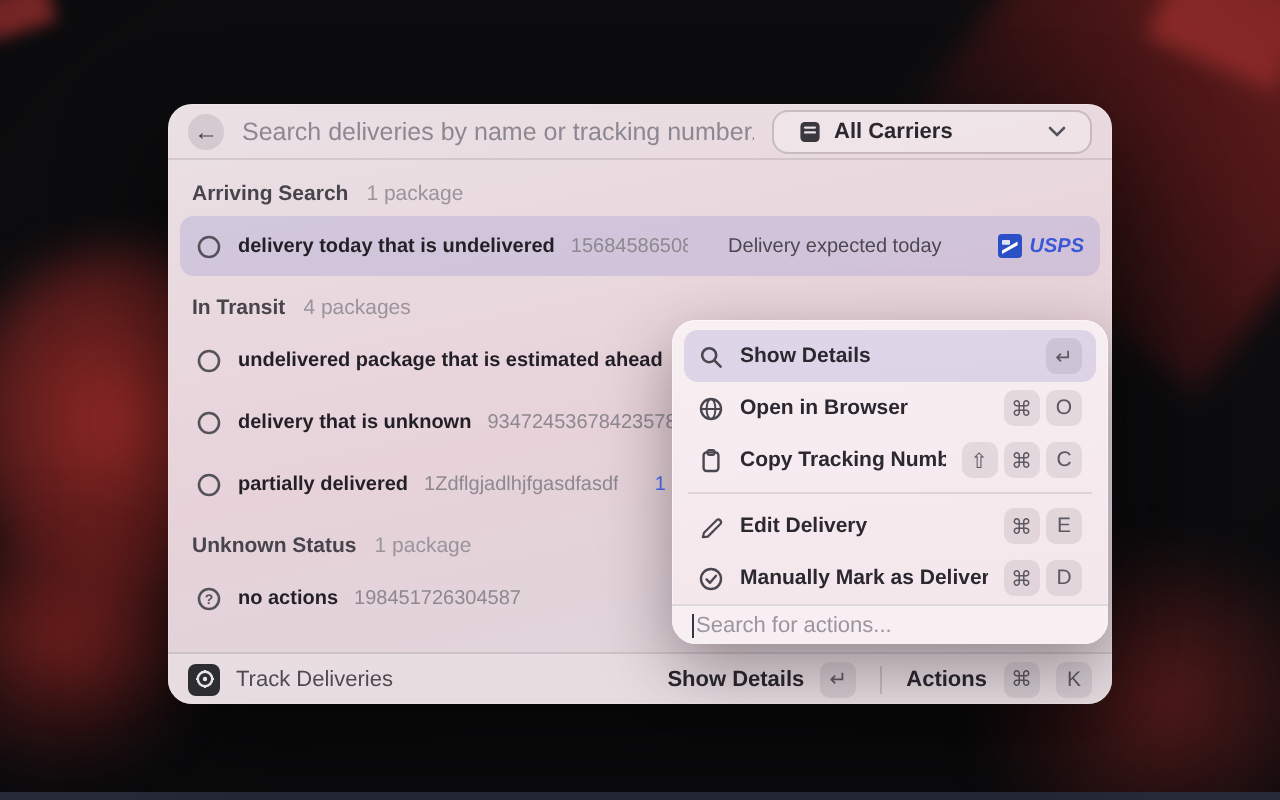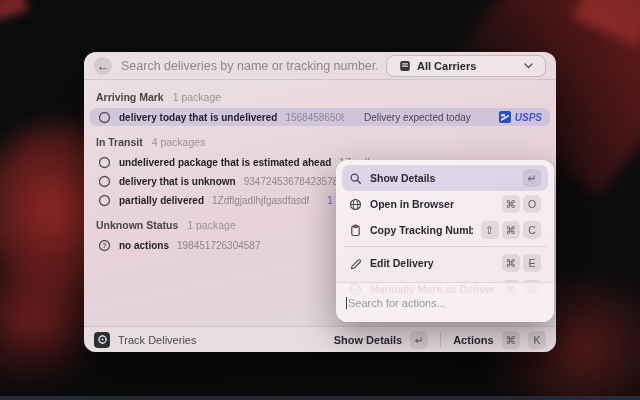--- a/index.html
+++ b/index.html
@@ -42,21 +42,21 @@
   .search-ph { flex:1 1 auto; font-size:12.5px; color:#8d8791; white-space:nowrap; overflow:hidden; }
   .dropdown { flex:0 0 auto; display:flex; align-items:center; gap:6px; height:22px; width:160px;
     padding:0 12px; border-radius:8px; background:rgba(255,255,255,.28);
     border:1px solid rgba(60,40,50,.22); }
   .dropdown .dd-label { font-size:11px; font-weight:bold; color:#2a272e; flex:1 1 auto; }
 
   .list { padding:2px 6px 0 6px; }
   .sec { display:flex; align-items:baseline; gap:9px; padding:9px 6px 4px 6px; }
   .sec .sec-title { font-size:10.5px; font-weight:bold; color:#48444c; }
   .sec .sec-count { font-size:10.5px; color:#9b949d; }
-  .row { display:flex; align-items:center; gap:8px; height:18px; padding:0 8px; margin:1px 0;
+  .row { display:flex; align-items:center; gap:8px; height:30px; padding:0 8px; margin:1px 0;
     border-radius:7px; }
   .row.selected { background:rgba(165,158,215,.34); }
   .row .ric { flex:0 0 auto; display:flex; color:#56525c; }
   .row .rtitle { font-size:10px; font-weight:bold; color:#221f26; white-space:nowrap; }
   .row .rtrack { font-size:10px; color:#8e8890; white-space:nowrap; overflow:hidden; flex:0 1 auto; }
   .row .sp { flex:1 1 0; min-width:4px; }
   .row .racc { font-size:10px; color:#4b4850; white-space:nowrap; }
   .row .eta-blue { font-size:10px; color:#4a6cf8; margin-left:10px; white-space:nowrap; }
   .usps { display:flex; align-items:center; gap:4px; margin-left:8px;padding-left:12px; }
   .usps .usps-txt { font-size:10px; font-weight:bold; font-style:italic; color:#3a57d6; }
@@ -75,21 +75,21 @@
   .menu { position:absolute; left:336px; top:160px; width:218px; height:162px; z-index:3;
     border-radius:12px; overflow:hidden; background:linear-gradient(175deg,#f8f0f3 0%, #f5e9ee 60%, #f3e6eb 100%);
     box-shadow:0 12px 34px rgba(20,10,15,.38), 0 0 0 .5px rgba(255,255,255,.5) inset; }
   .menu-list { height:138px; overflow:hidden; padding:5px 6px; }
   .mi { display:flex; align-items:center; gap:8px; height:26px; padding:0 7px; border-radius:7px; }
   .mi.selected { background:rgba(162,152,208,.30); }
   .mi .mic { flex:0 0 auto; display:flex; color:#4b4750; }
   .mi .milabel { font-size:10.5px; font-weight:bold; color:#2b2830; flex:1 1 auto; white-space:nowrap; overflow:hidden; }
   .mi .keys { display:flex; gap:3px; }
   .mdiv { height:1px; background:rgba(60,40,50,.12); margin:3px 2px; }
-  .menu-search { position:absolute; left:0; right:0; bottom:0; height:40px; display:flex; align-items:center;
+  .menu-search { position:absolute; left:0; right:0; bottom:0; height:20px; display:flex; align-items:center;
     padding:0 10px; gap:1px; border-top:1px solid rgba(60,40,50,.12); background:rgba(248,240,243,.9); }
   .caret { width:1px; height:12px; background:#3a3640; }
   .ms-ph { font-size:11px; color:#9c949e; }
 
   svg { display:block; }
 </style>
 </head>
 <body>
 
 <div class="bg">
@@ -124,21 +124,21 @@
         <svg width="9" height="6" viewBox="0 0 9 6">
             <path d="M1 1 L4.5 4.5 L8 1" fill="none" stroke="#57535c" stroke-width="1.3" stroke-linecap="round"></path>
           </svg>
       </span>
     </div>
   </div>
 
   <div class="list">
 
     <div class="sec">
-      <span class="sec-title">Arriving Mark</span>
+      <span class="sec-title">Arriving Search</span>
       <span class="sec-count">1 package</span>
     </div>
 
     <div class="row selected">
       <span class="ric">
         <svg width="13" height="13" viewBox="0 0 13 13">
             <circle cx="6.5" cy="6.5" r="5" fill="none" stroke="currentColor" stroke-width="1.3"></circle>
           </svg>
       </span>
       <span class="rtitle">delivery today that is undelivered</span>

